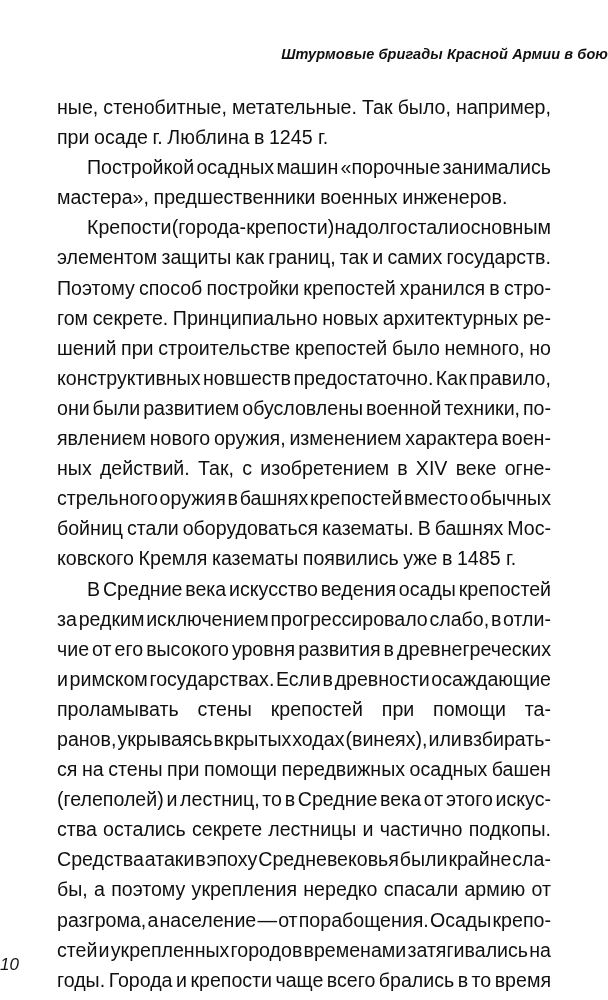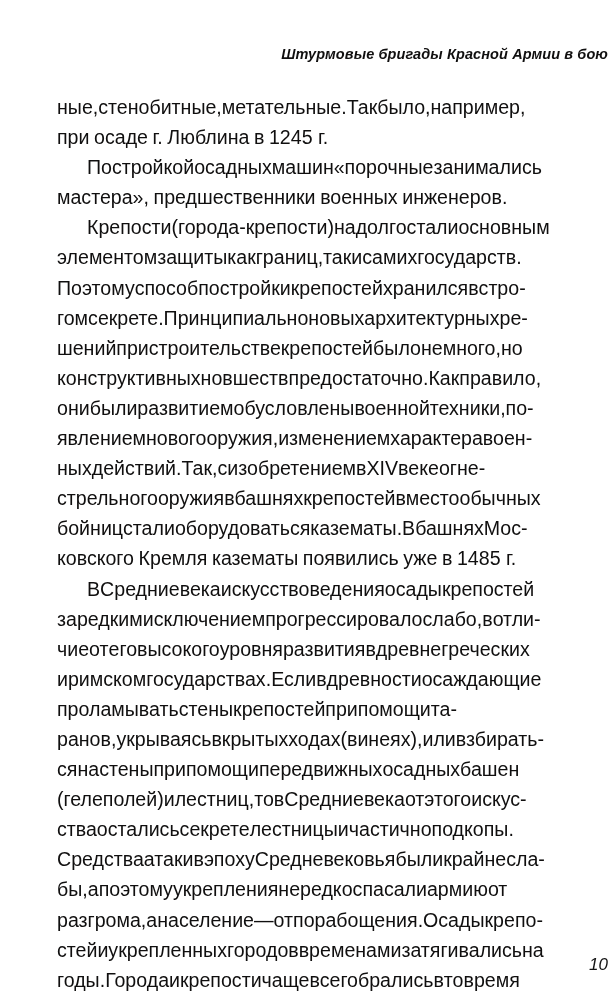--- a/index.html
+++ b/index.html
@@ -44,21 +44,21 @@
     width: 494px;
   }
 
   
   .lines {
     display: block;
   }
 
   .line {
     display: flex;
-    justify-content: flex-start;
+    justify-content: space-between;
     font-size: 19.6px;
     line-height: 30.1px;
     color: #100f0f;
     white-space: nowrap;
   }
 
   .line.last,
   .line.ragged {
     justify-content: flex-start;
   }
@@ -75,21 +75,21 @@
   .line.ragged > span.w + span.w {
     margin-left: 4.6px;
   }
 
   
   .folio {
     position: absolute;
     top: 955px;
     left: 0;
     width: 608px;
-    text-align: right;
+    text-align: left;
     font-style: italic;
     font-size: 17px;
     font-weight: 400;
     color: #141414;
   }
 </style>
 </head>
 <body>
 
 <div class="page">

